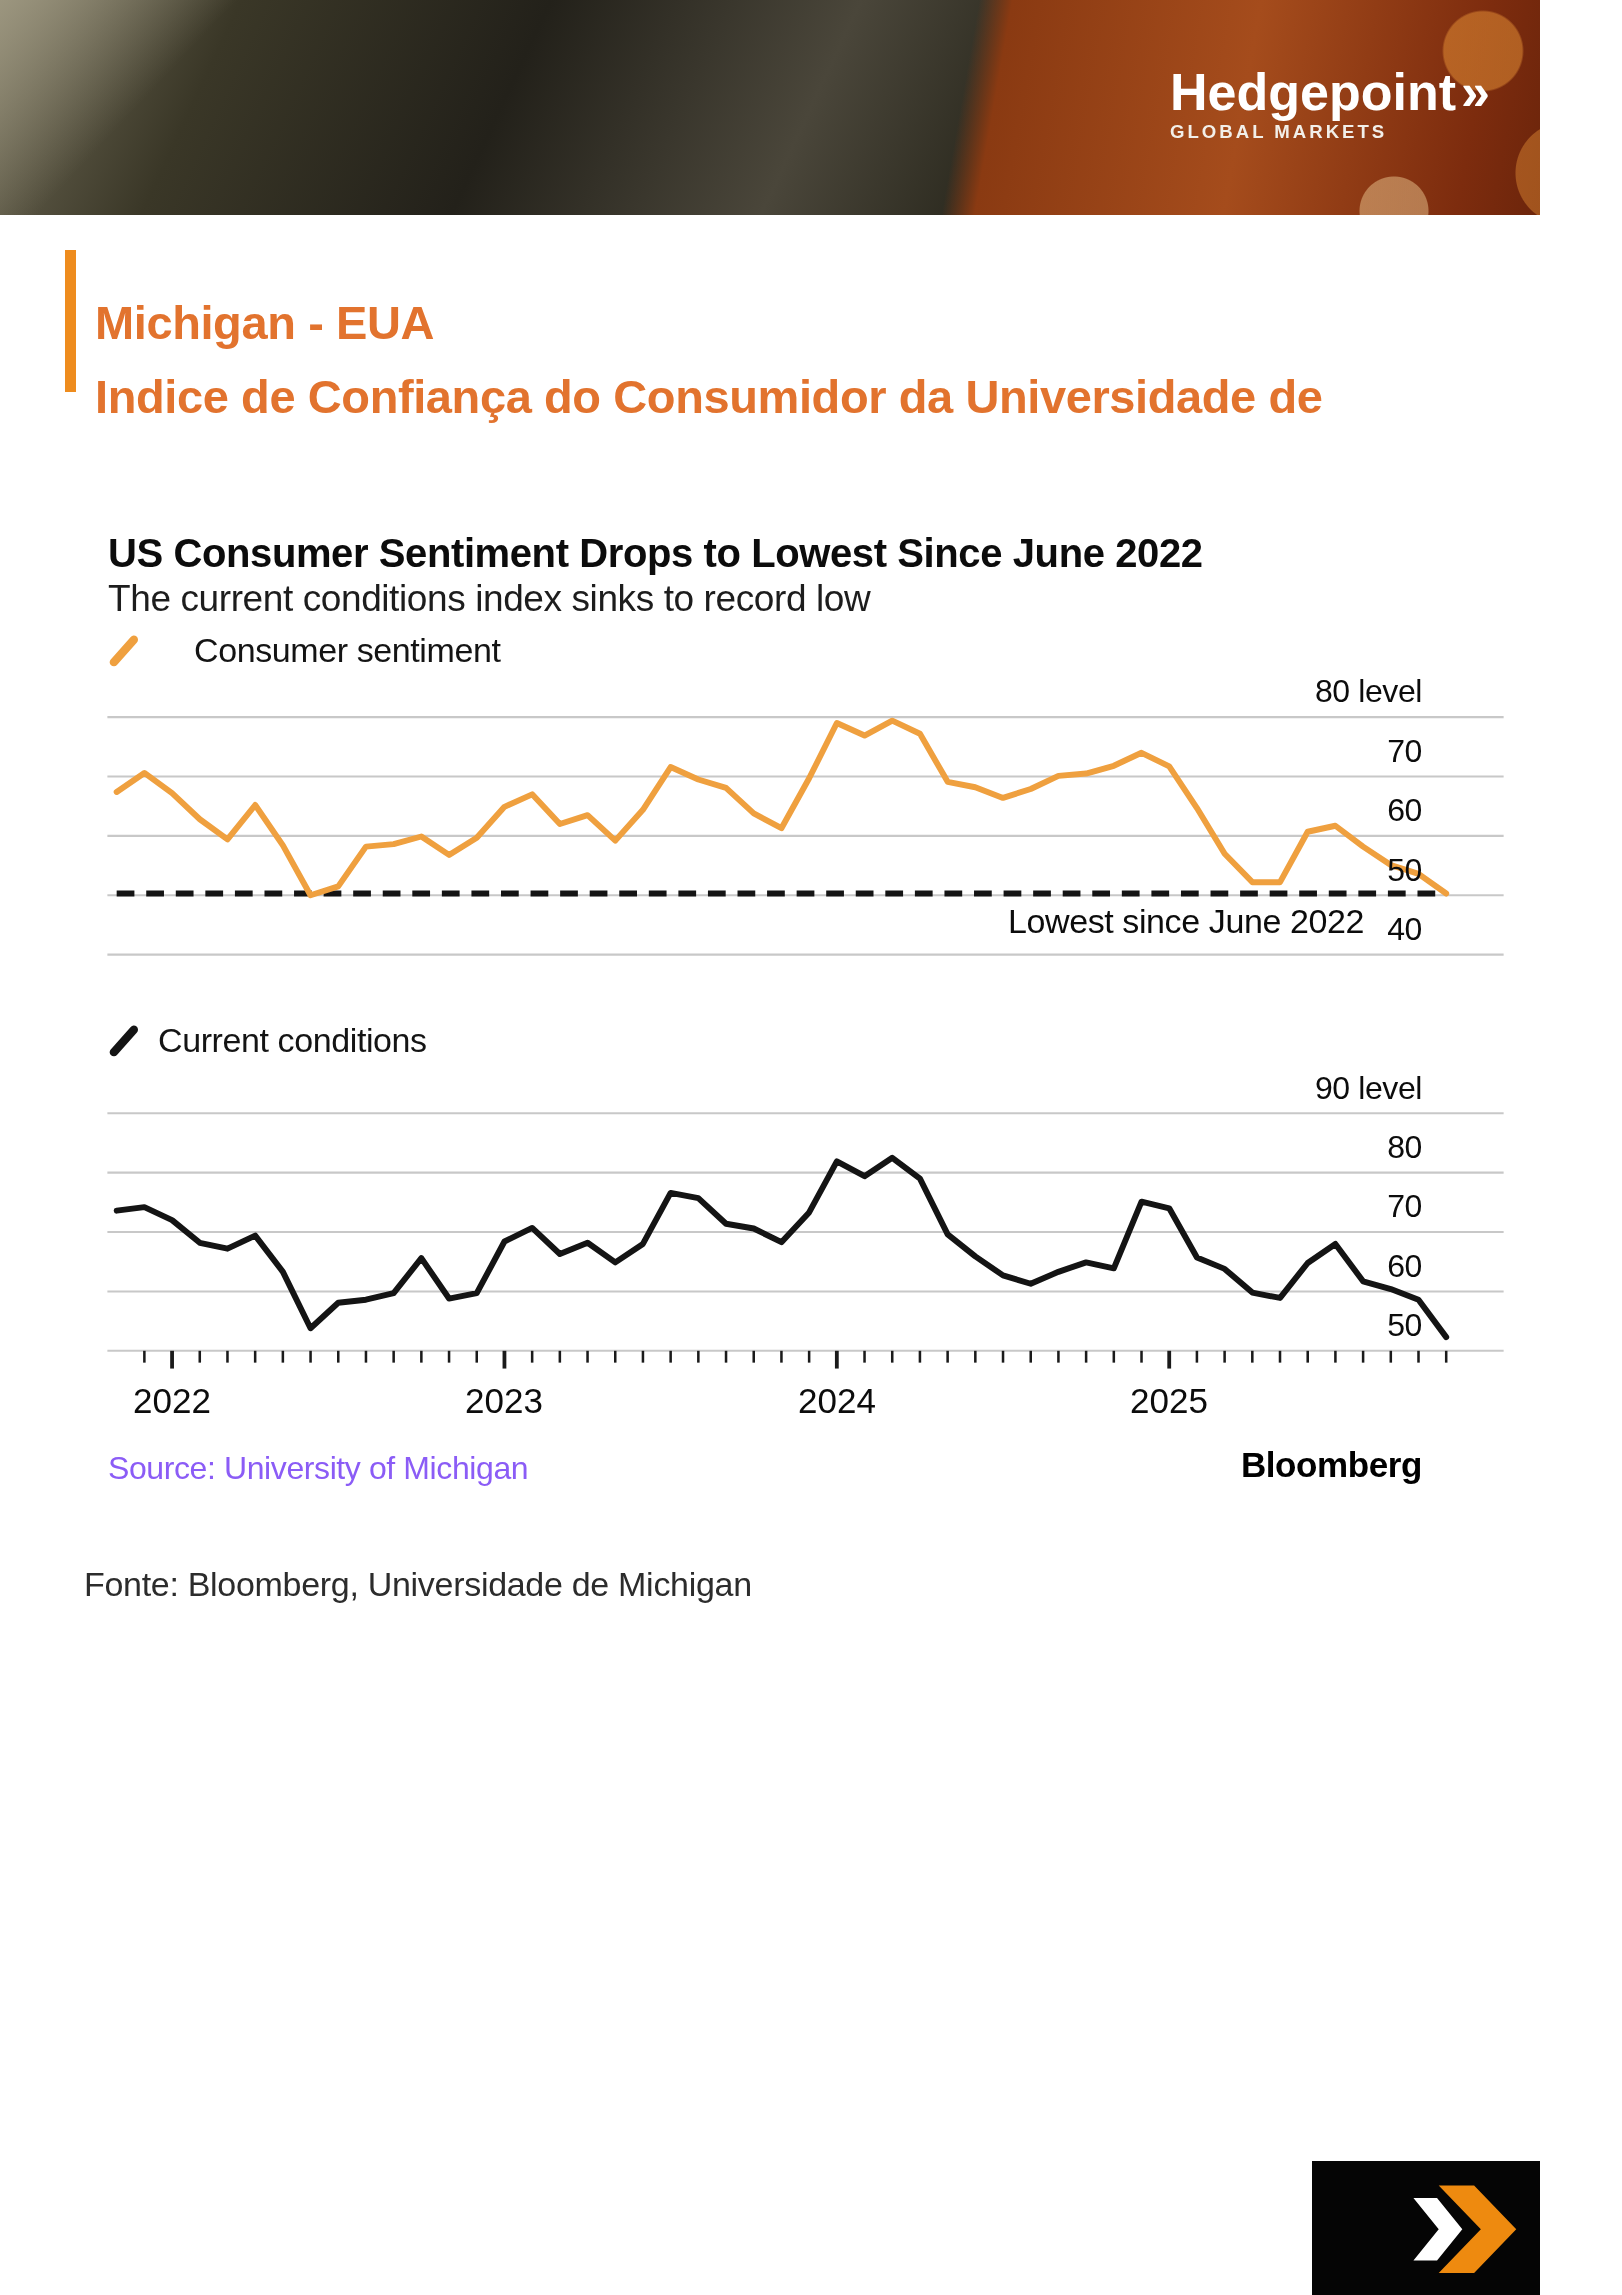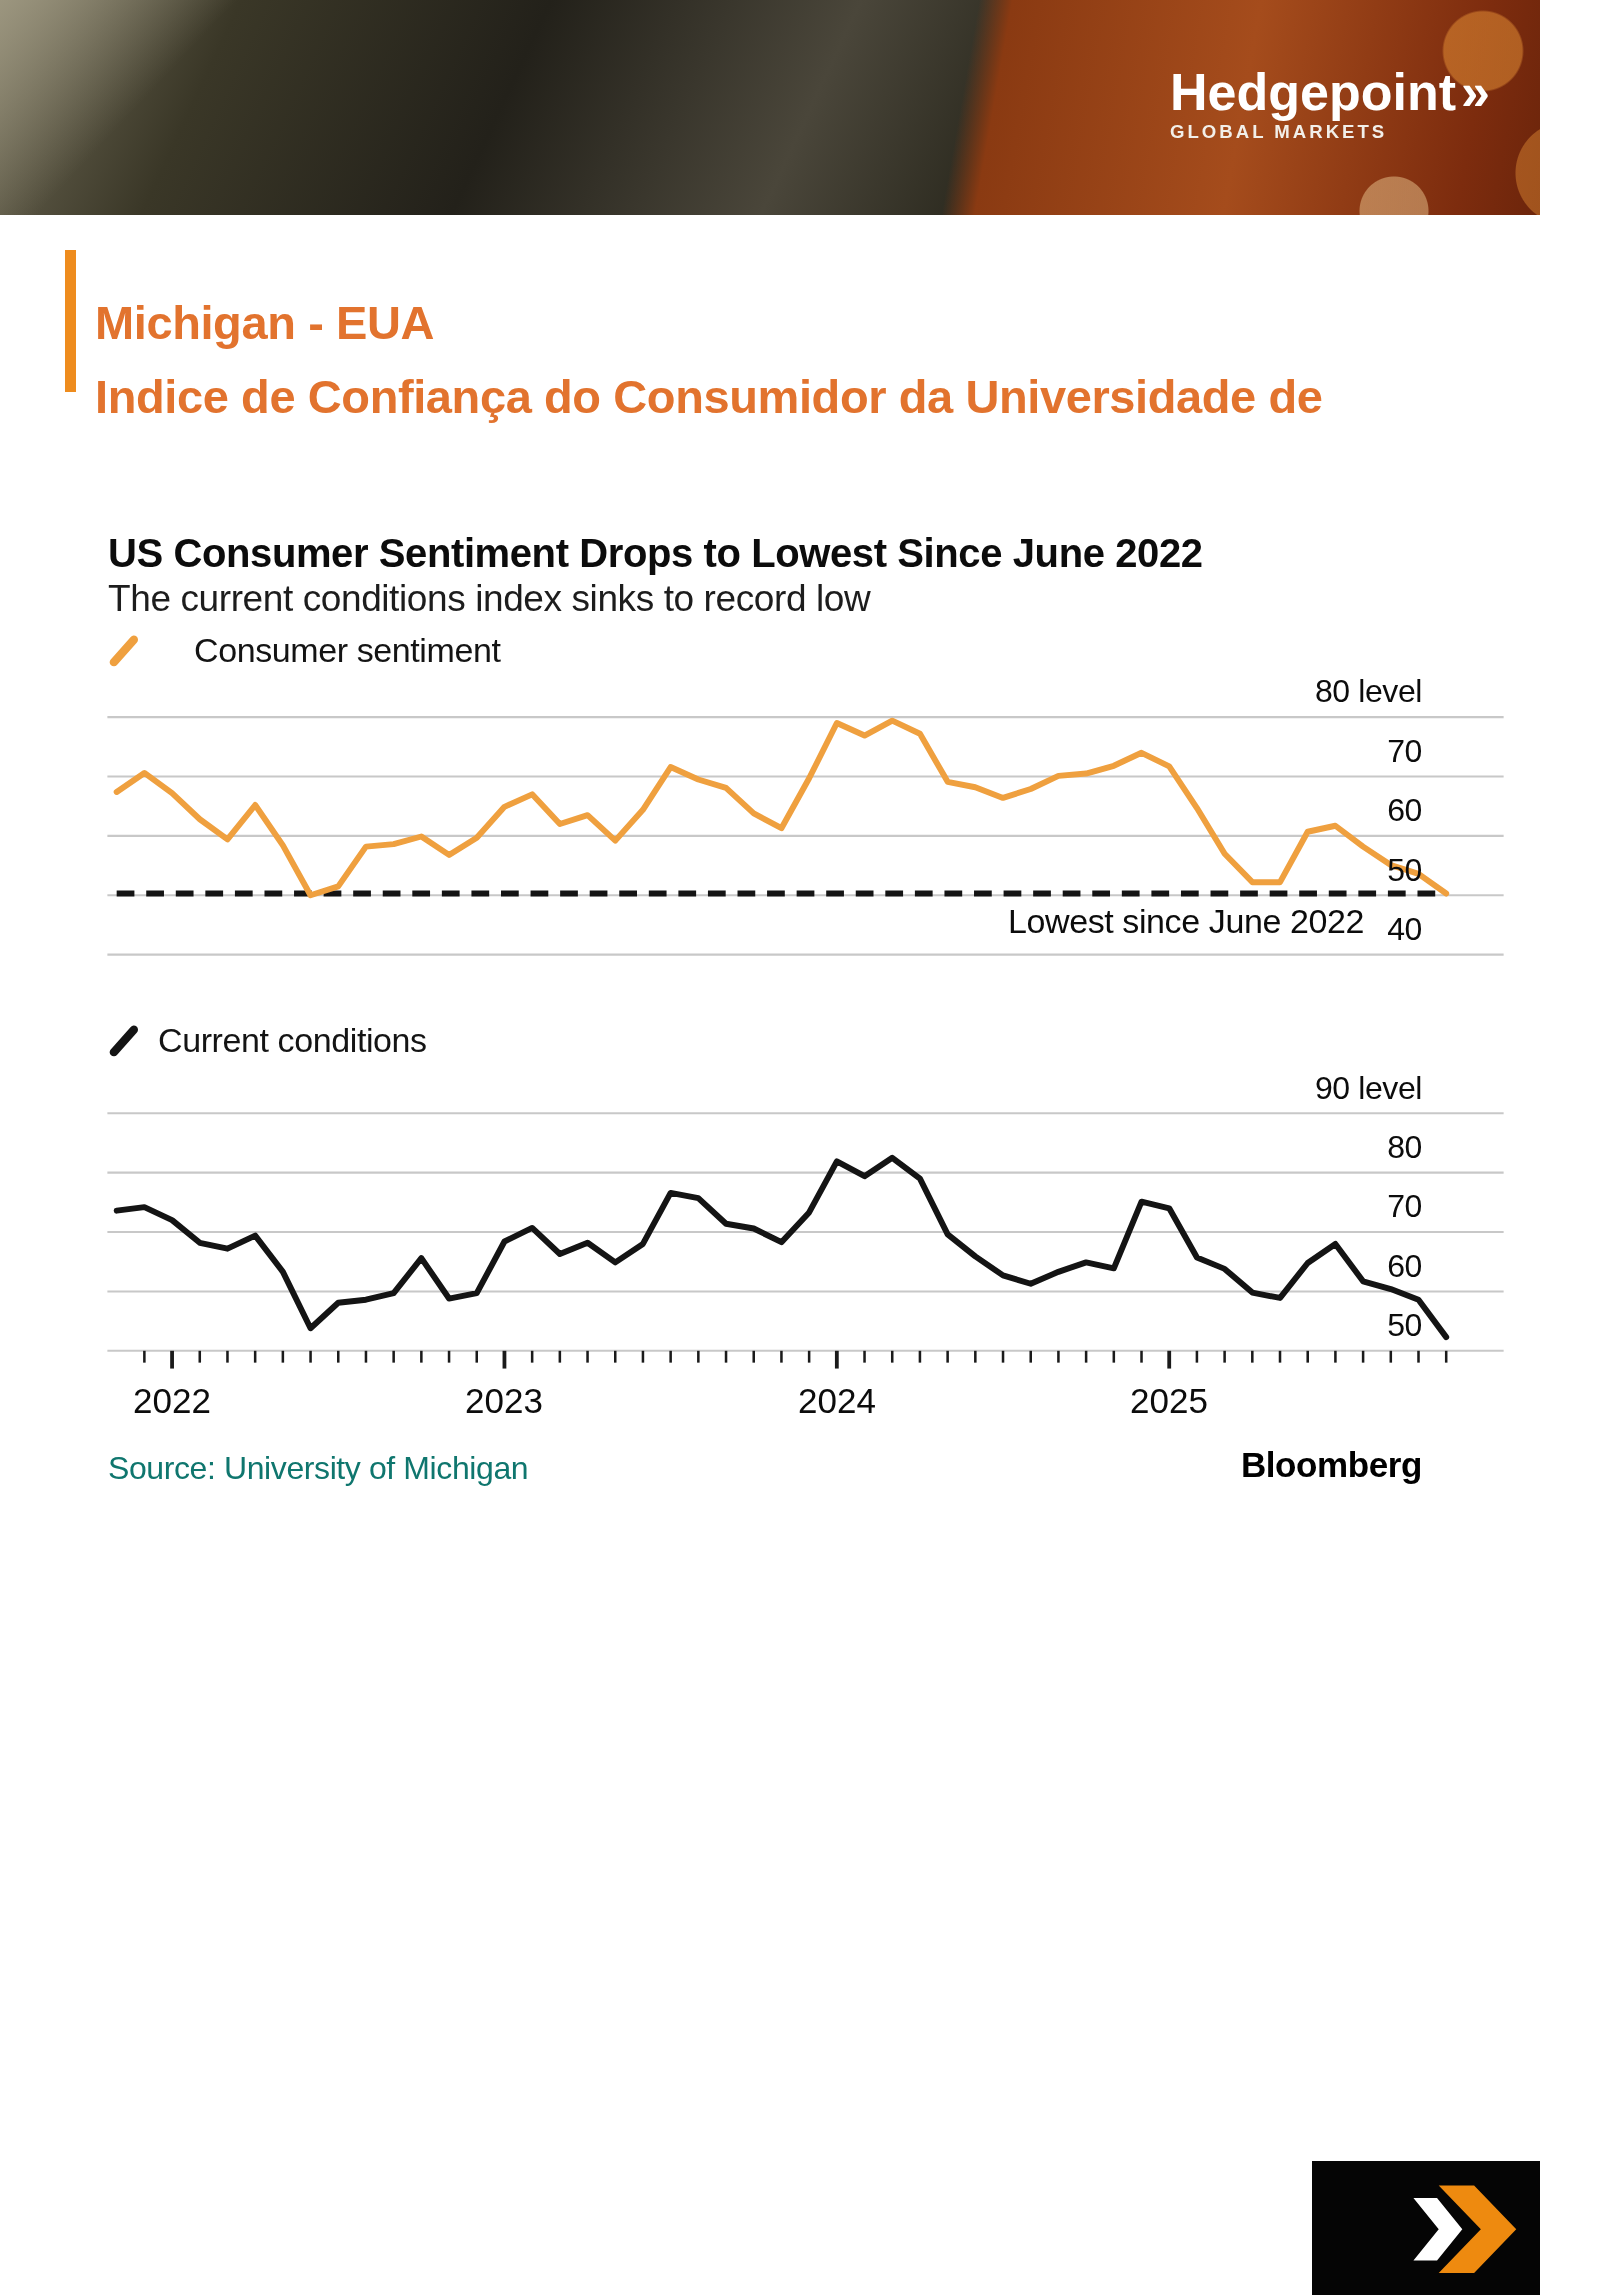--- a/index.html
+++ b/index.html
@@ -33,21 +33,21 @@
   .chart-title{position:absolute;left:108px;top:531px;font-size:40px;font-weight:700;color:#0c0c0c;letter-spacing:-0.4px;white-space:nowrap;}
   .chart-subtitle{position:absolute;left:108px;top:578px;font-size:37px;font-weight:400;color:#1d1d1d;letter-spacing:-0.4px;white-space:nowrap;}
   .legend{position:absolute;left:108px;height:37px;display:flex;align-items:center;}
   .legend-1{top:632px;gap:36px;}
   .legend-2{top:1022px;}
   .swatch{width:35px;height:35px;margin-right:15px;position:relative;flex:0 0 auto;}
   .legend-label{font-size:34px;color:#141414;letter-spacing:-0.4px;white-space:nowrap;}
   .ylab{position:absolute;right:118px;font-size:32px;color:#0c0c0c;text-align:right;white-space:nowrap;letter-spacing:-0.4px;}
   .annotation{position:absolute;right:176px;top:902px;font-size:34px;color:#0c0c0c;letter-spacing:-0.4px;white-space:nowrap;}
   .yearlab{position:absolute;top:1381px;font-size:35px;color:#0c0c0c;transform:translateX(-50%);white-space:nowrap;}
-  .source-label{position:absolute;left:108px;top:1450px;font-size:32px;color:#0f766e;letter-spacing:-0.4px;white-space:nowrap;}
+  .source-label{position:absolute;left:108px;top:1450px;font-size:32px;color:#8b5cf6;letter-spacing:-0.4px;white-space:nowrap;}
   .bloomberg-logo{position:absolute;right:118px;top:1445px;font-size:35px;font-weight:700;color:#000000;letter-spacing:-0.4px;white-space:nowrap;}
   .footnote{position:absolute;left:84px;top:1565px;font-size:34px;color:#2c2c2c;letter-spacing:-0.3px;white-space:nowrap;}
   
   #chart-svg{position:absolute;left:0;top:0;pointer-events:none;}
   
   .footer-logo{position:absolute;left:1312px;top:2161px;width:304px;height:134px;background:#050505;}
 </style>
 </head>
 <body>
 
@@ -170,20 +170,21 @@
         <div class="yearlab" style="left: 837px;">2024</div>
         <div class="yearlab" style="left: 1169px;">2025</div>
       </div>
 
     <div class="annotation">Lowest since June 2022</div>
 
     <div class="source-label">Source: University of Michigan</div>
     <div class="bloomberg-logo">Bloomberg</div>
   </div>
 
+  <div class="footnote">Fonte: Bloomberg, Universidade de Michigan</div>
 
   <div class="footer-logo">
     <svg width="304" height="134" viewBox="0 0 360 159">
       <polygon points="120,44 148,44 178,81 148,118 120,118 150,81" fill="#ffffff"></polygon>
       <polygon points="150,29 192,29 242,81 192,133 150,133 200,81" fill="#EE8A0F"></polygon>
     </svg>
   </div>
 
 </div>
 

